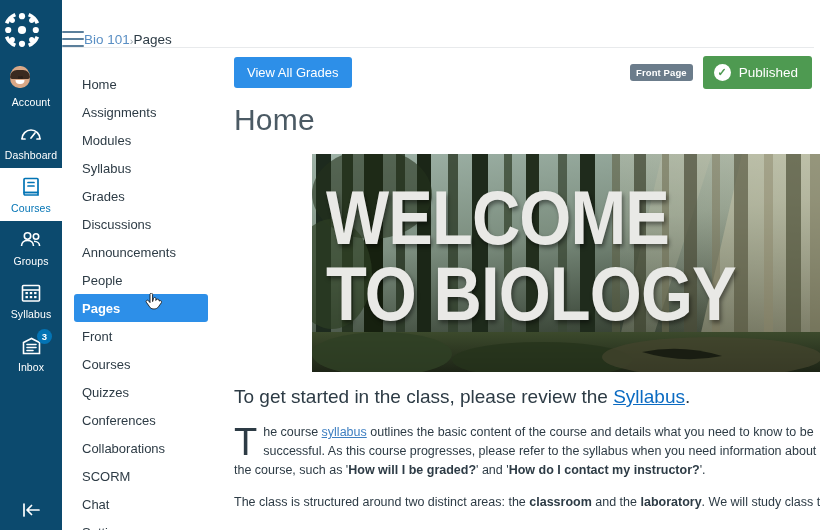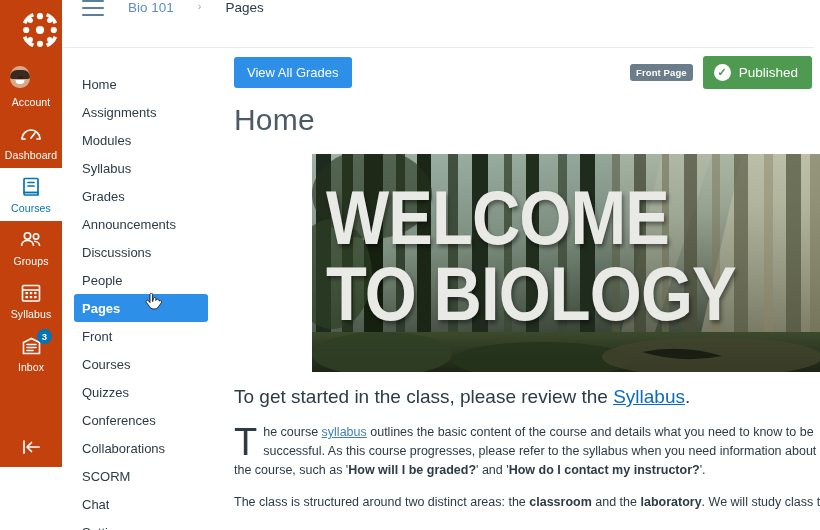--- a/index.html
+++ b/index.html
@@ -6,24 +6,24 @@
   html, body {
     width: 820px; height: 530px;
     overflow: hidden;
     font-family: "Liberation Sans", sans-serif;
     background: #ffffff;
   }
   #app { position: relative; width: 820px; height: 530px; display: flex; }
 
   
   .global-nav {
-    width: 62px; height: 467px;
-    background: #c2410c;
+    width: 62px; height: 530px;
+    background: #0c4a6e;
     flex: 0 0 62px;
-    display: flex; flex-direction: column; align-items: flex-end;
+    display: flex; flex-direction: column; align-items: flex-start;
     position: relative;
   }
   .gn-logo { margin-top: 8px; margin-bottom: 10px; width: 44px; height: 44px;
              display: flex; align-items: center; justify-content: center; }
   .gn-item {
     width: 62px; padding: 6px 0 7px 0;
     display: flex; flex-direction: column; align-items: center; gap: 2px;
     color: #ffffff; text-decoration: none;
   }
   .gn-item .gn-label { font-size: 10.5px; line-height: 12px; letter-spacing: .1px; }
@@ -68,22 +68,22 @@
     font-size: 13px; line-height: 15px;
     color: #2D3B45; text-decoration: none;
     border-radius: 3px;
     white-space: nowrap;
   }
   .cn-item.active { background: #2D8FE8; color: #ffffff; font-weight: bold; }
 
   
   .main { flex: 1 1 auto; position: relative; min-width: 0; }
   .breadcrumb-bar {
-    height: 48px; display: flex; align-items: flex-start;
-    padding-left: 20px; gap: 24px;
+    height: 48px; display: flex; align-items: flex-end;
+    gap: 0;
     border-bottom: 1px solid #e8eaec;
     position: relative; z-index: 3; background:#fff;
     width: 752px;
     margin-left: -158px;
   }
   .hamburger { width: 22px; height: 16px; display: flex; flex-direction: column;
                justify-content: space-between; cursor: pointer; }
   .hamburger span { display: block; height: 2px; background: #5B7F9B; border-radius: 1px; }
   .crumb { font-size: 13.5px; color: #5A8FC4; text-decoration: none; }
   .crumb.current { color: #2D3B45; }
@@ -269,22 +269,22 @@
       </svg>
     </div>
   </nav>
 
   <nav class="course-nav">
     <a class="cn-item" href="#">Home</a>
     <a class="cn-item" href="#">Assignments</a>
     <a class="cn-item" href="#">Modules</a>
     <a class="cn-item" href="#">Syllabus</a>
     <a class="cn-item" href="#">Grades</a>
+    <a class="cn-item" href="#">Discussions</a>
     <a class="cn-item" href="#">Announcements</a>
-    <a class="cn-item" href="#">Discussions</a>
     <a class="cn-item" href="#">People</a>
     <a class="cn-item active" href="#">Pages</a>
     <a class="cn-item" href="#">Front</a>
     <a class="cn-item" href="#">Courses</a>
     <a class="cn-item" href="#">Quizzes</a>
     <a class="cn-item" href="#">Conferences</a>
     <a class="cn-item" href="#">Collaborations</a>
     <a class="cn-item" href="#">SCORM</a>
     <a class="cn-item" href="#">Chat</a>
     <a class="cn-item" href="#">Settings</a>

